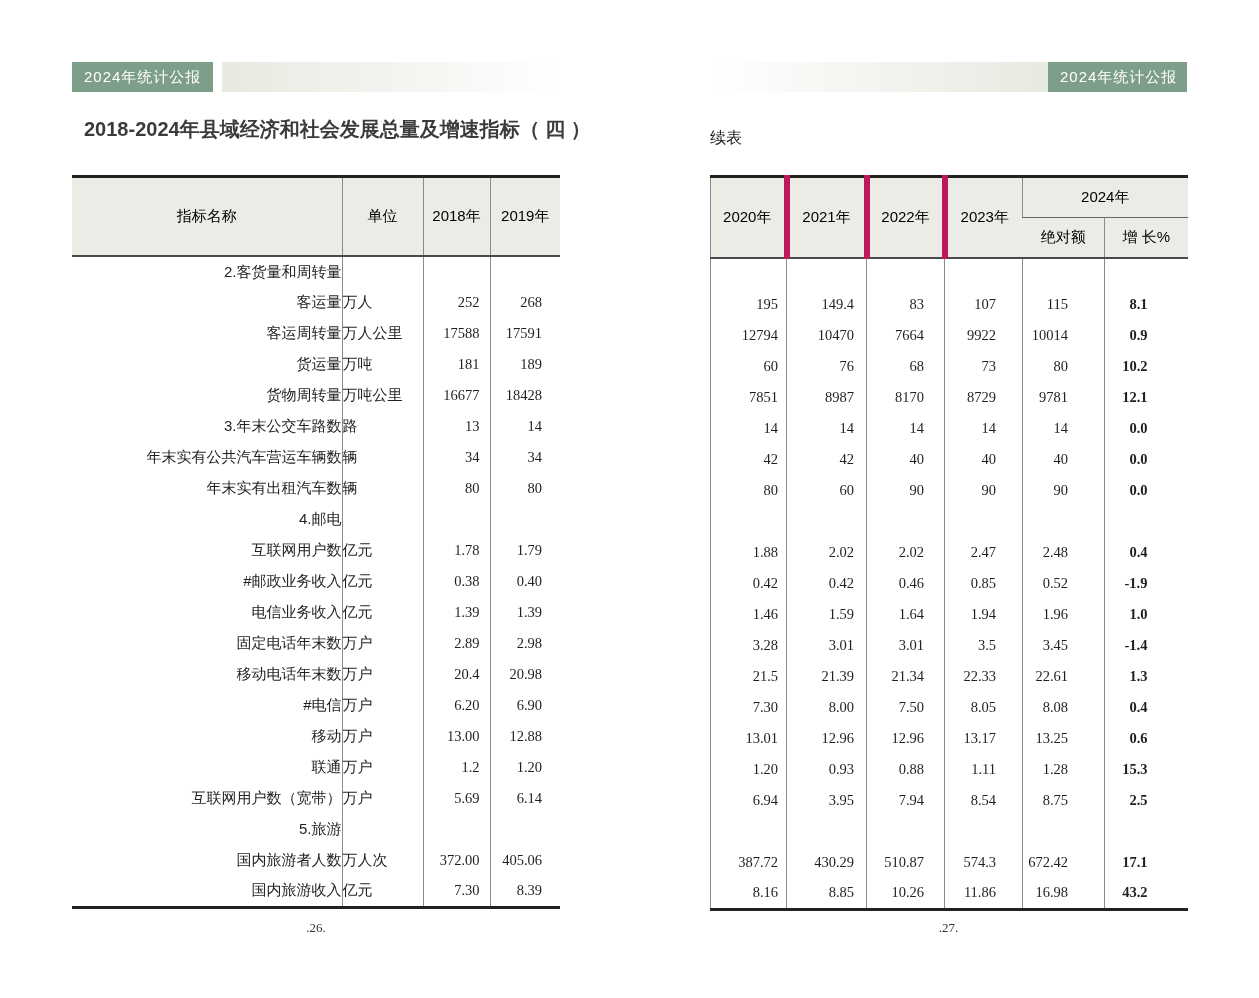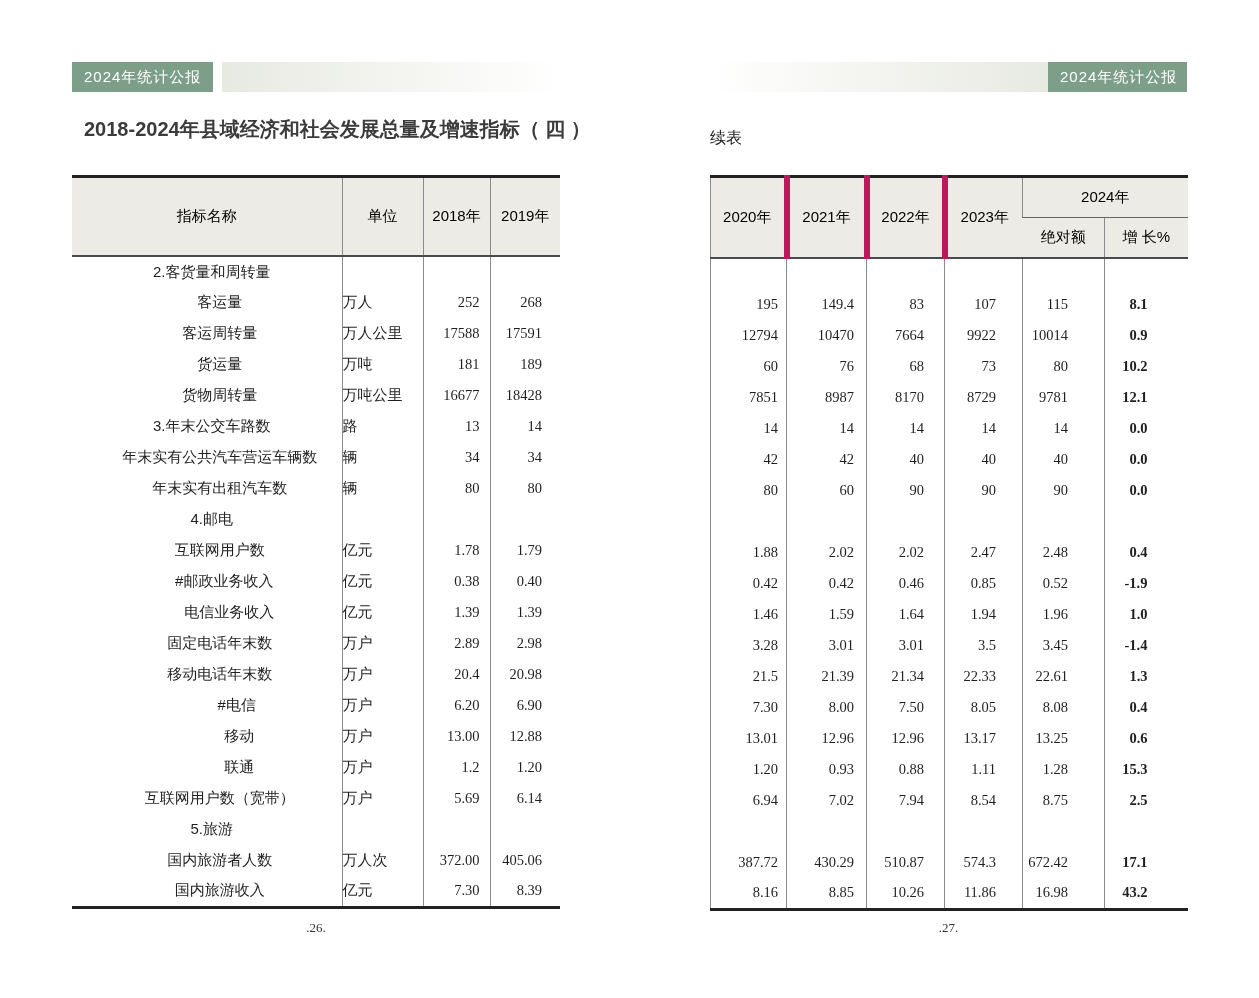--- a/index.html
+++ b/index.html
@@ -36,21 +36,21 @@
   #table-left th + th{border-left:1px solid #8b8b8b;}
   #table-right th.yr{height:75px;border-bottom:2px solid #4a4a4a;border-left:6px solid #be185d;}
   #table-right th.yr:first-child{border-left:1px solid #8b8b8b;}
   #table-right th.g2024{height:37px;border-bottom:1px solid #666666;border-left:1px solid #8b8b8b;}
   #table-right th.sub{height:37px;border-top:none;border-bottom:2px solid #4a4a4a;}
   #table-right th.sub + th.sub{border-left:1px solid #8b8b8b;}
   tbody tr{height:31px;}
   td{vertical-align:middle;font-size:15px;color:#1f1f1f;padding:0;}
   tbody tr:last-child td{border-bottom:3px solid #222222;}
   
-  #table-left td.c-name{text-align:center;margin-top:12px;}
+  #table-left td.c-name{text-align:right;margin-top:12px;}
   #table-left td.c-name span{display:inline-block;white-space:nowrap;}
   #table-left td.c-unit{text-align:left;border-left:1px solid #8b8b8b;}
   #table-left td.c-num{border-left:1px solid #8b8b8b;text-align:right;
     font-family:"Liberation Serif",serif;font-size:14.5px;}
   #table-left td.c-2018{padding-right:10px;}
   #table-left td.c-2019{padding-right:18px;}
   
   #table-right td{border-left:1px solid #8b8b8b;text-align:right;
     font-family:"Liberation Serif",serif;font-size:14.5px;}
   #table-right td.v0{padding-right:8px;}
@@ -381,21 +381,21 @@
         <tr>
           <td class="v0">1.20</td>
           <td class="v1">0.93</td>
           <td class="v2">0.88</td>
           <td class="v3">1.11</td>
           <td class="v4">1.28</td>
           <td class="v5">15.3</td>
         </tr>
         <tr>
           <td class="v0">6.94</td>
-          <td class="v1">7.02</td>
+          <td class="v1">3.95</td>
           <td class="v2">7.94</td>
           <td class="v3">8.54</td>
           <td class="v4">8.75</td>
           <td class="v5">2.5</td>
         </tr>
         <tr>
           <td class="v0"></td>
           <td class="v1"></td>
           <td class="v2"></td>
           <td class="v3"></td>

